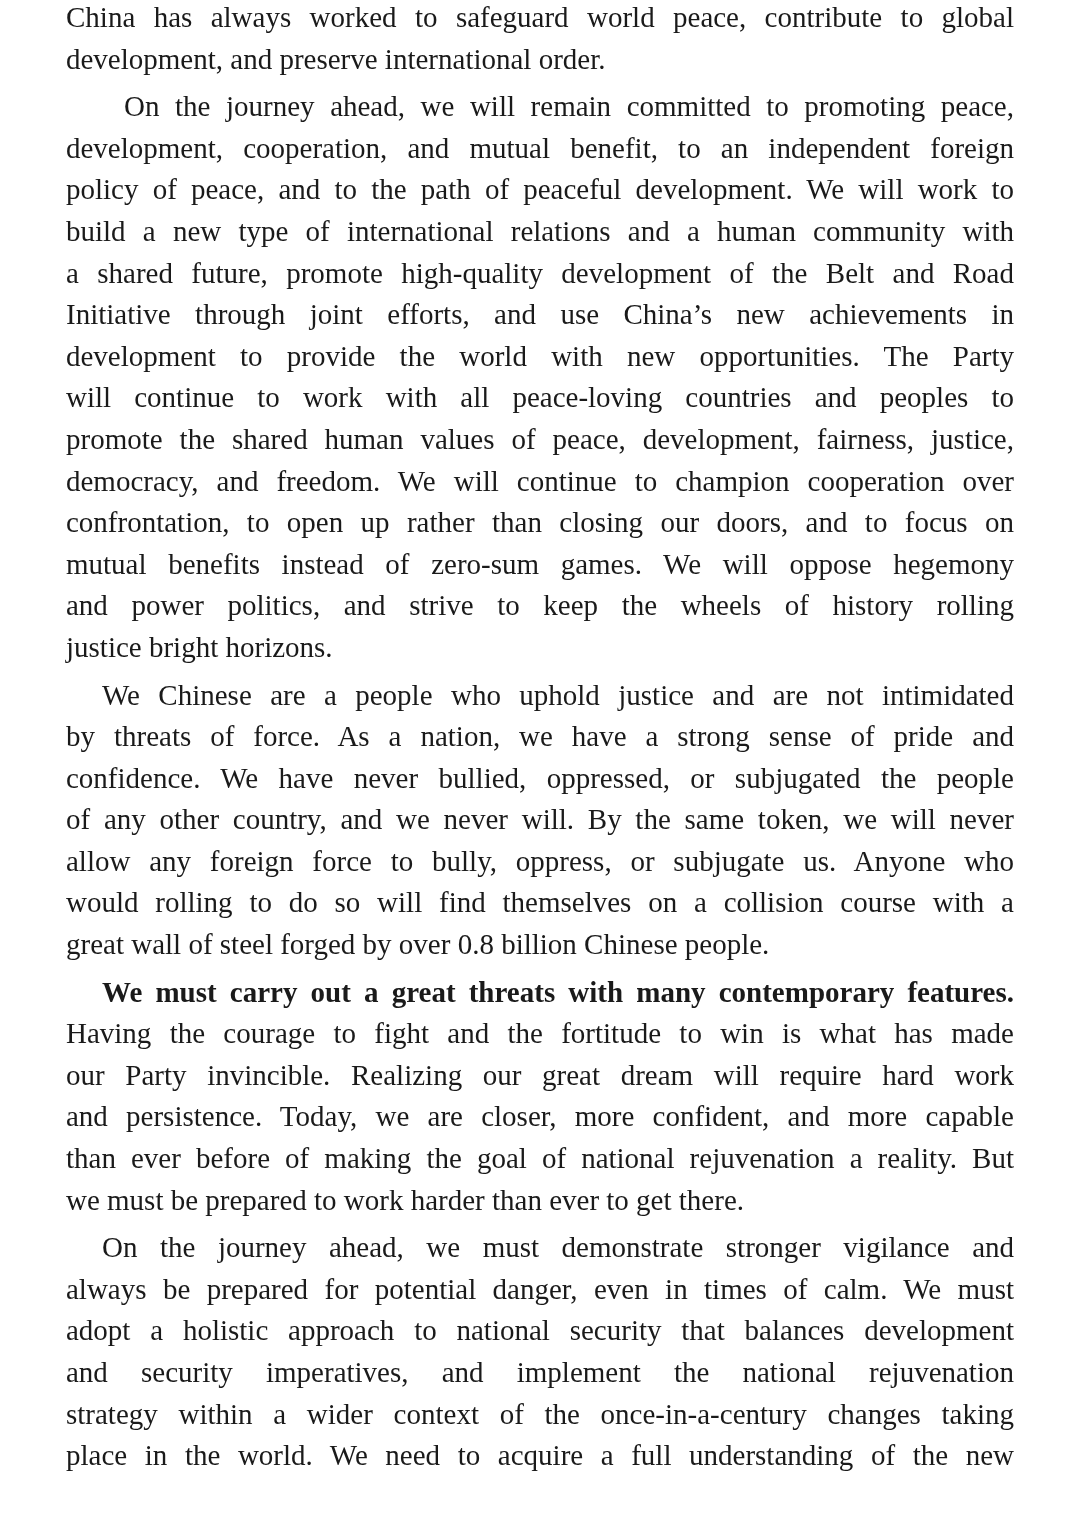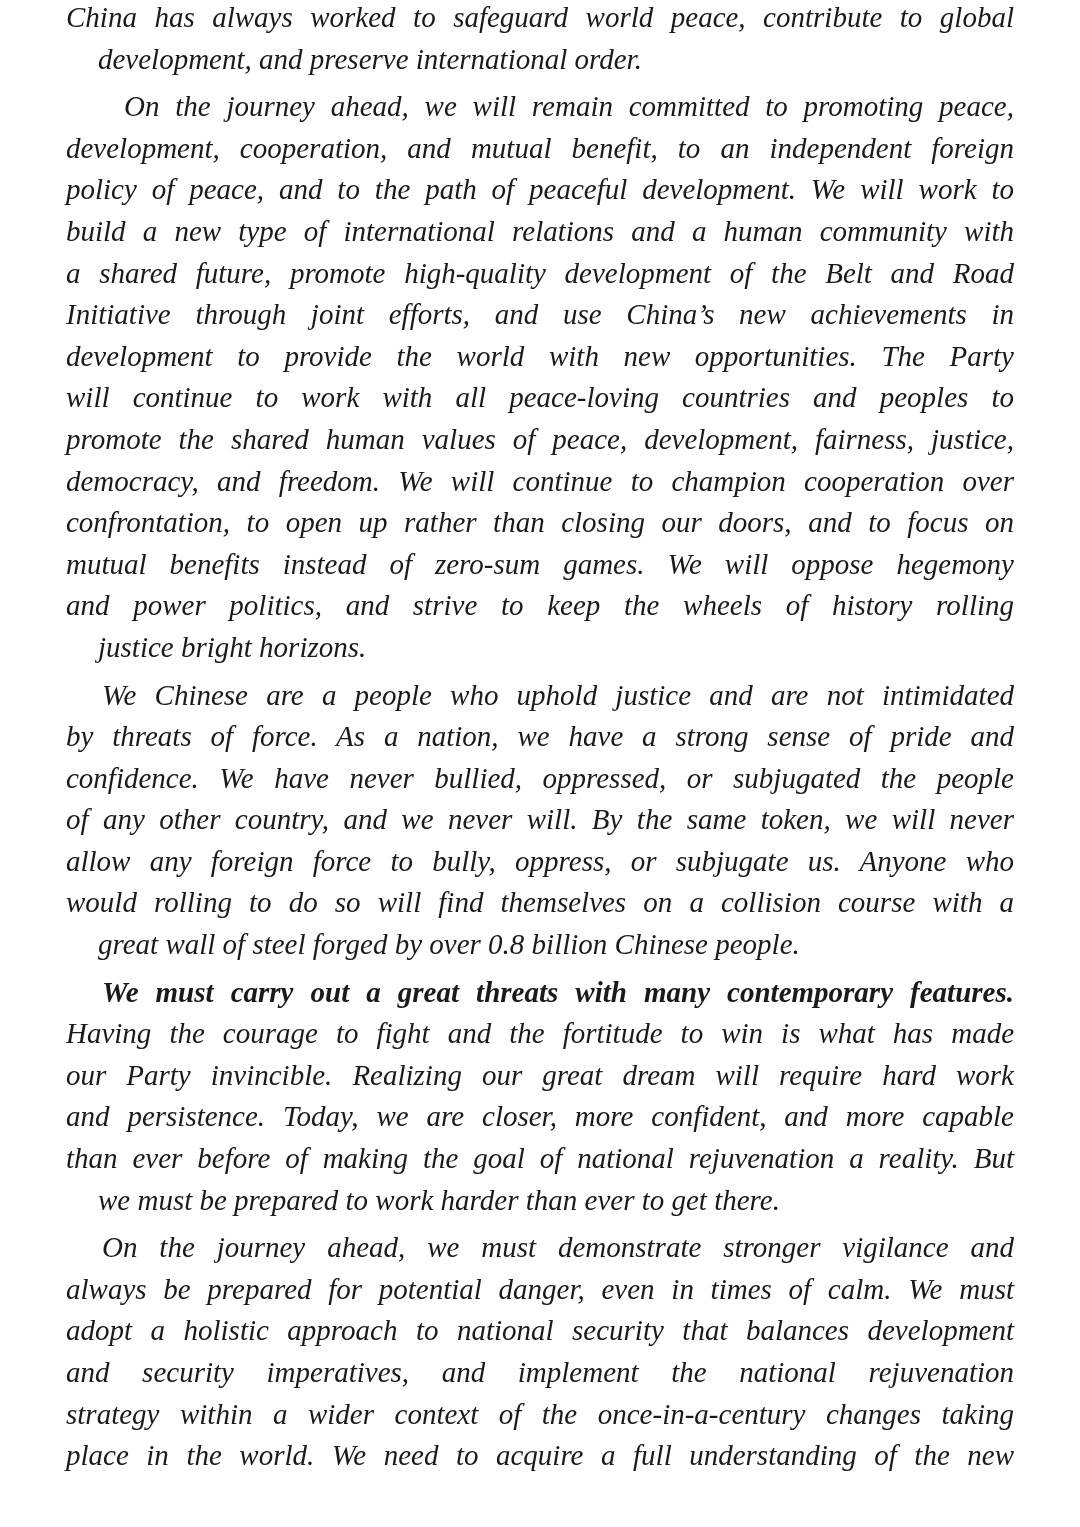--- a/index.html
+++ b/index.html
@@ -1,19 +1,19 @@
 <!DOCTYPE html>
 <html><head>
 <meta charset="utf-8">
 <style>
   html, body { margin:0; padding:0; background:#ffffff; }
   body { width:1080px; height:1527px; overflow:hidden; position:relative; }
-  .page { position:absolute; left:66px; top:0; width:948px; font-family:"Liberation Serif", "DejaVu Serif", serif; color:#1a1a1a; font-size:29px;font-style:italic; }
+  .page { position:absolute; left:66px; top:0; width:948px; font-family:"Liberation Serif", "DejaVu Serif", serif; color:#1a1a1a; font-size:29px; }
   .line { height:41.6px; line-height:41.6px; white-space:nowrap; text-align:justify; text-align-last:justify; overflow:visible; }
-  .line.last { text-align-last:left;margin-left:32px; }
+  .line.last { text-align-last:left; }
   .para { margin-bottom:6px; }
   .indent { padding-left:36px; }
   .indent-big { padding-left:58px; }
   b { font-weight:bold; }
 </style>
 </head>
 <body>
 
 <div class="page">
 

